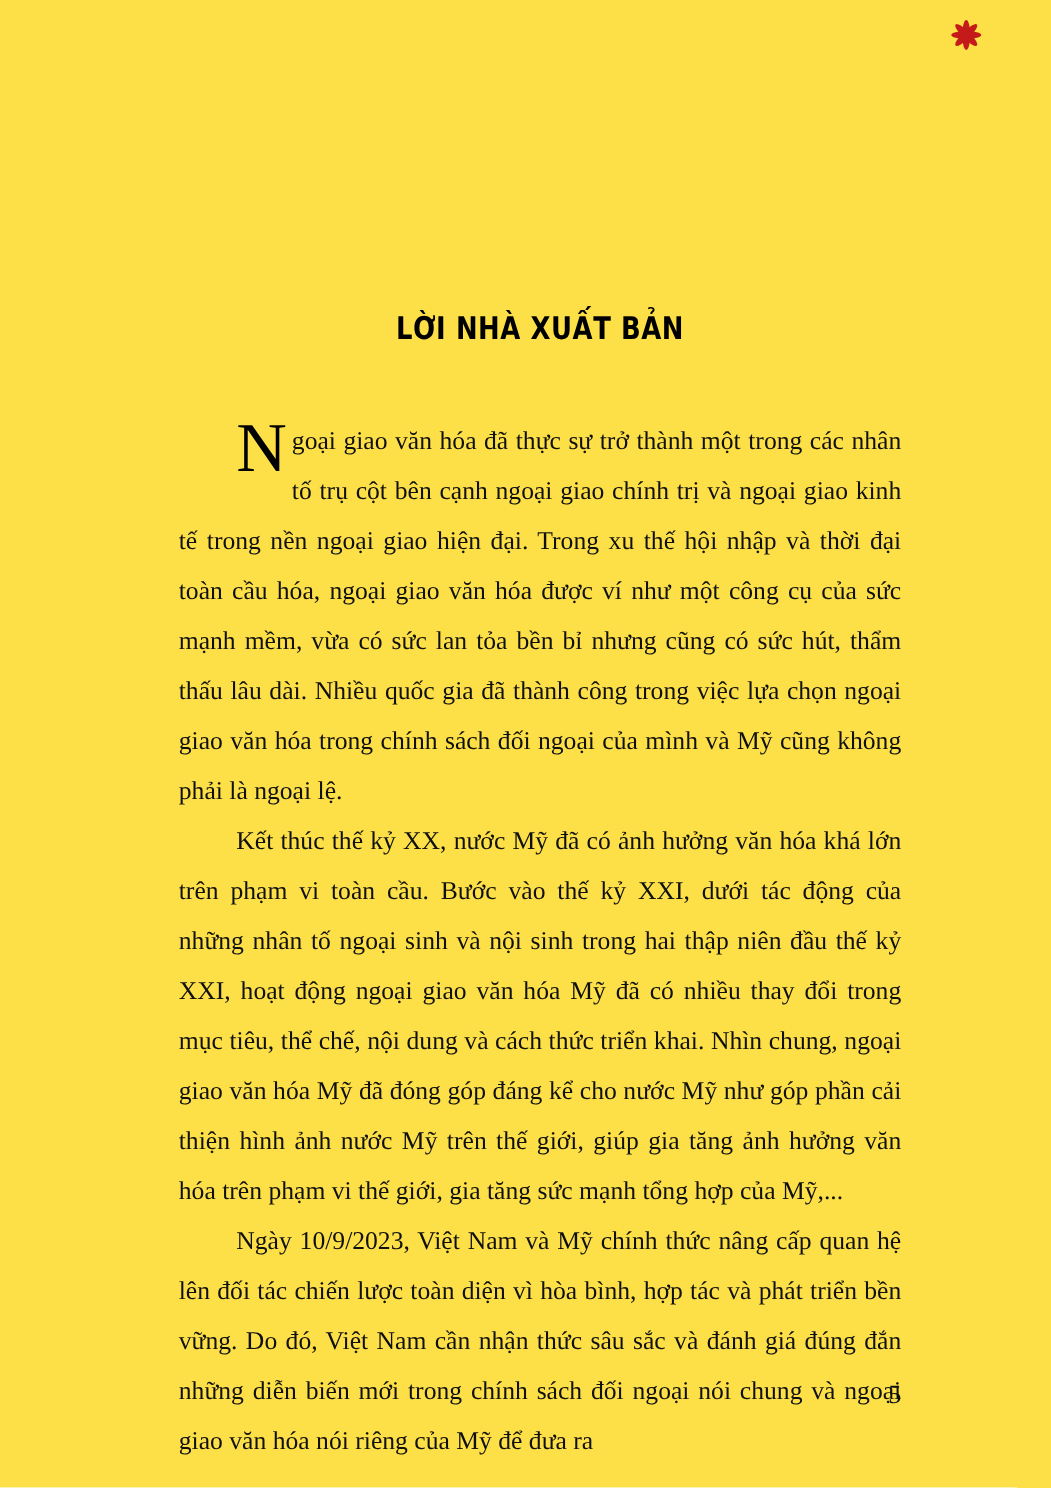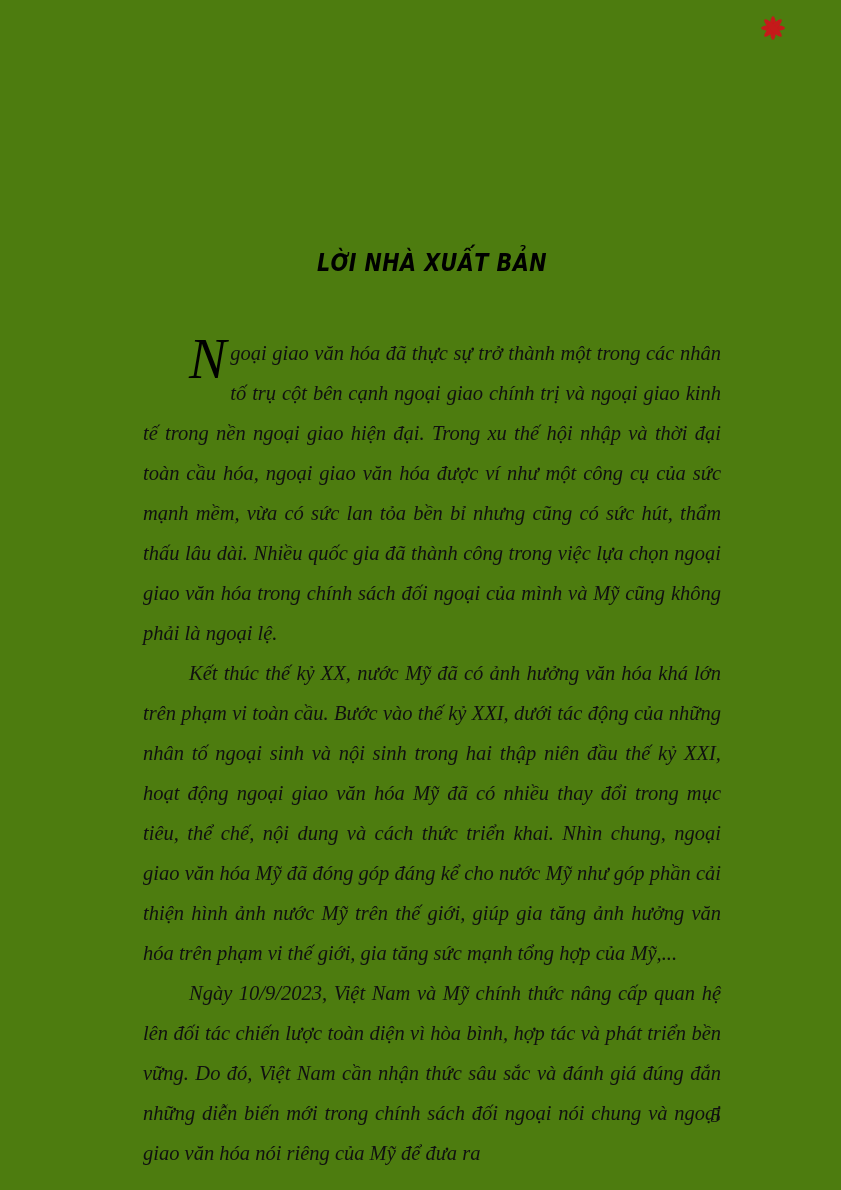--- a/index.html
+++ b/index.html
@@ -4,25 +4,24 @@
 <style>
   html, body {
     margin: 0;
     padding: 0;
     background: #ffffff;
   }
   .page {
     position: relative;
     width: 841px;
     height: 1190px;
-    background: #4d7c0f;
+    background: #fde047;
     overflow: hidden;
     font-family: "Liberation Serif", serif;
     color: #0d0d0d;
-    font-style: italic;
   }
 
   
   .corner-mark {
     position: absolute;
     top: 8px;
     right: 48px;
     width: 40px;
     height: 40px;
     display: flex;

